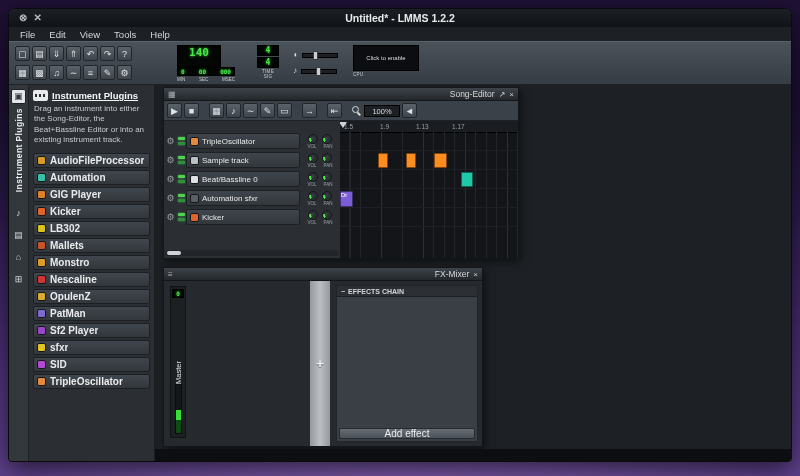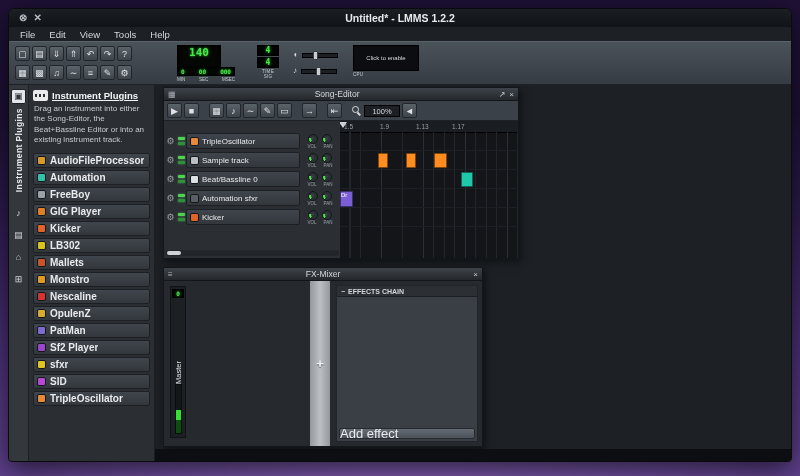--- a/index.html
+++ b/index.html
@@ -66,21 +66,21 @@
   .inst-ic{width:9px;height:9px;border-radius:2px;border:1px solid #14171a;flex:none;box-sizing:border-box;}
   .inst-lb{color:#e9ebed;font-size:10px;font-weight:bold;white-space:nowrap;overflow:hidden;}
   
   .workspace{flex:1;position:relative;background:#1d2125;overflow:hidden;}
   .bottomband{position:absolute;left:0;right:0;bottom:0;height:12px;background:#0c0e12;}
   
   .subwin{position:absolute;background:#2b2f34;border:1px solid #14171a;box-shadow:2px 3px 8px rgba(0,0,0,.5);box-sizing:border-box;}
   .sw-title{height:13px;background:linear-gradient(#3d434a,#24282c);display:flex;align-items:center;
     color:#d4d8db;font-size:8.5px;padding:0 4px;border-bottom:1px solid #14171a;box-sizing:border-box;}
   .sw-title .grip{font-size:8px;color:#aeb4ba;margin-right:4px;}
-  .sw-title .t{flex:1;text-align:center;}
+  .sw-title .t{flex:1;text-align:right;}
   .sw-title .wbtn{font-size:8px;color:#c4c9ce;margin-left:4px;}
   
   .se{left:8px;top:2px;width:356px;height:172px;}
   .se-toolbar{height:20px;background:#3b4148;border-bottom:1px solid #1e2226;display:flex;align-items:center;padding:0 3px;gap:2px;box-sizing:border-box;}
   .se-toolbar .gap{width:6px;}
   .zoombox{width:36px;height:12px;background:#1c2024;border:1px solid #000;color:#d6dadd;font-size:7.5px;
     line-height:11px;text-align:center;box-sizing:border-box;}
   .mag{width:10px;height:10px;position:relative;display:inline-block;flex:none;}
   .mag::before{content:"";position:absolute;width:5px;height:5px;border:1.5px solid #d6dadd;border-radius:50%;left:0;top:0;}
   .mag::after{content:"";position:absolute;width:4px;height:1.5px;background:#d6dadd;transform:rotate(45deg);left:5px;top:7px;}
@@ -124,21 +124,21 @@
     background:linear-gradient(180deg,#14171a 0 52%,#35e035 52% 72%,#0d4d14 72% 100%);}
   .fxscroll{position:absolute;left:146px;top:0;width:20px;bottom:0;
     background:linear-gradient(90deg,#94999e,#bcc0c4 50%,#94999e);display:flex;align-items:center;justify-content:center;}
   .fxplus{color:#f4f6f7;font-size:13px;font-weight:bold;text-shadow:0 1px 1px rgba(0,0,0,.5);}
   .fxpanel{position:absolute;left:172px;top:4px;right:4px;bottom:4px;background:#3a3f45;border:1px solid #212529;
     display:flex;flex-direction:column;box-sizing:border-box;}
   .fxhead{height:11px;background:#2c3034;color:#d4d7da;font-size:7px;font-weight:bold;display:flex;align-items:center;gap:3px;
     padding:0 4px;border-bottom:1px solid #1c2024;box-sizing:border-box;}
   .fxempty{flex:1;}
   .addfx{height:11px;margin:2px;background:linear-gradient(#666c73,#4b5158);border:1px solid #26292d;border-radius:2px;
-    color:#e9ebed;font-size:13px;text-align:left;line-height:10px;box-sizing:border-box;}
+    color:#e9ebed;font-size:10px;text-align:center;line-height:10px;box-sizing:border-box;}
   .se-scroll{position:absolute;left:1px;bottom:2px;width:174px;height:6px;background:#22262a;border-radius:2px;}
   .se-thumb{position:absolute;left:2px;top:1px;width:14px;height:4px;background:#cfd3d7;border-radius:2px;}
 </style>
 </head>
 <body>
 
 <div class="win">
 
   <div class="titlebar">
     <div class="winctl">
@@ -234,24 +234,20 @@
       </div>
       <div class="sb-desc">Drag an instrument into either the Song-Editor, the Beat+Bassline Editor or into an existing instrument track.</div>
 
       <div class="inst">
           <span class="inst-ic" style="background: rgb(216, 155, 42);"></span>
           <span class="inst-lb">AudioFileProcessor</span>
         </div>
       <div class="inst">
           <span class="inst-ic" style="background: rgb(53, 192, 168);"></span>
           <span class="inst-lb">Automation</span>
-        </div>
-      <div class="inst">
-          <span class="inst-ic" style="background: rgb(154, 160, 166);"></span>
-          <span class="inst-lb">FreeBoy</span>
         </div>
       <div class="inst">
           <span class="inst-ic" style="background: rgb(224, 127, 37);"></span>
           <span class="inst-lb">GIG Player</span>
         </div>
       <div class="inst">
           <span class="inst-ic" style="background: rgb(224, 100, 40);"></span>
           <span class="inst-lb">Kicker</span>
         </div>
       <div class="inst">

